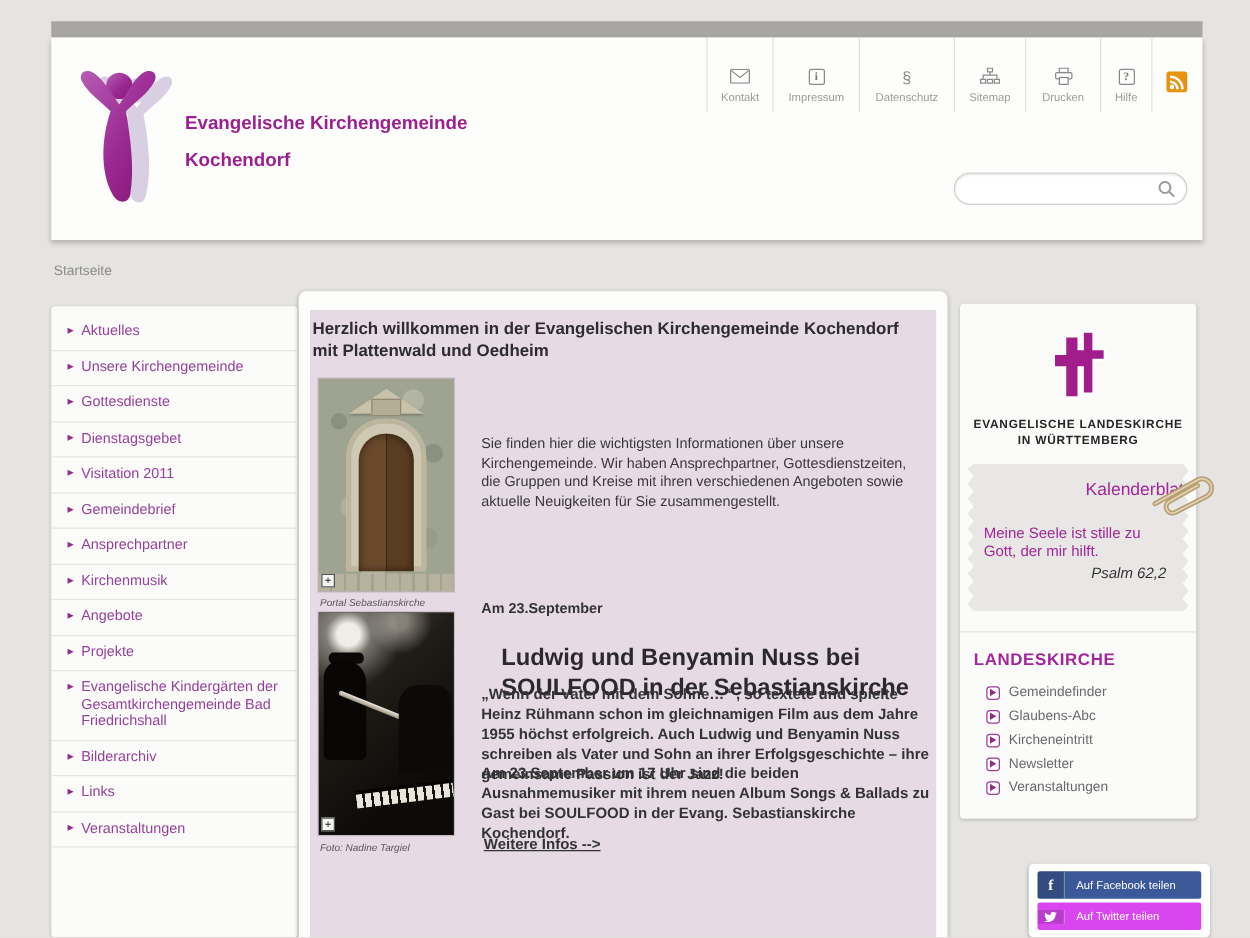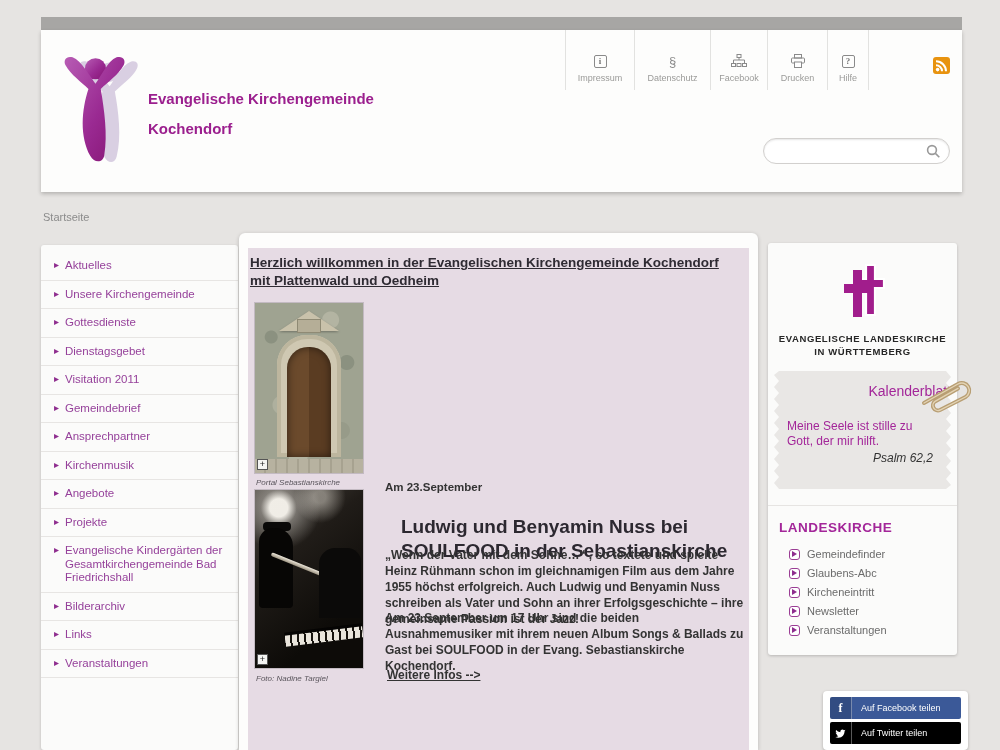--- a/index.html
+++ b/index.html
@@ -26,21 +26,21 @@
   .breadcrumb{position:absolute;left:43px;top:211px;font-size:11px;color:#8b8b8b;}
 
   
   .sidebar{position:absolute;left:41px;top:245px;width:197px;height:505px;background:#fbfbfa;box-shadow:0 1px 3px rgba(0,0,0,.18);border-radius:3px;padding-top:7px;}
   .s-item{position:relative;padding:7px 10px 7px 24px;border-bottom:1px solid #e7e5e3;font-size:11.5px;line-height:13.5px;color:#95409a;cursor:pointer;}
   .s-item .tri{position:absolute;left:13px;top:6px;font-size:10px;color:#8e2d8e;}
 
   
   .main-box{position:absolute;left:239px;top:233px;width:519px;height:517px;background:#fdfdfc;border-radius:6px 6px 0 0;box-shadow:0 1px 4px rgba(0,0,0,.20);}
   .pink{position:absolute;left:9px;top:15px;width:501px;height:502px;background:#e6dbe4;}
-  .pink h1{position:absolute;left:2px;top:6px;width:488px;margin:0;font-size:13.5px;line-height:17.5px;color:#2f2b33;text-decoration:underline;}
+  .pink h1{position:absolute;left:2px;top:6px;width:488px;margin:0;font-size:13.5px;line-height:17.5px;color:#2f2b33;}
   .photo{position:absolute;width:108px;overflow:hidden;cursor:pointer;box-shadow:0 0 0 1px rgba(0,0,0,.15);}
   .photo-portal{left:7px;top:55px;height:170px;background:#9fa391;}
   .stone{position:absolute;inset:0;background:
     radial-gradient(circle at 15% 20%,#8b9180 6px,transparent 7px),
     radial-gradient(circle at 70% 10%,#b3b4a2 8px,transparent 9px),
     radial-gradient(circle at 85% 35%,#8b9180 7px,transparent 8px),
     radial-gradient(circle at 25% 60%,#aeb09e 9px,transparent 10px),
     radial-gradient(circle at 80% 75%,#979b89 8px,transparent 9px),
     radial-gradient(circle at 40% 90%,#b3b4a2 9px,transparent 10px),
     #9fa391;}
@@ -88,21 +88,21 @@
   .pbox{width:11px;height:11px;border:1px solid #9a3d94;border-radius:3px;background:#fff;display:flex;align-items:center;justify-content:center;margin-right:7px;}
   .pbox b{width:0;height:0;border-left:5px solid #8e2d8e;border-top:3px solid transparent;border-bottom:3px solid transparent;}
   .lk-row span.lbl{font-size:11px;color:#6b6b6b;}
 
   
   .sharebox{position:absolute;left:823px;top:691px;width:145px;height:59px;background:#fff;border-radius:4px;box-shadow:0 1px 3px rgba(0,0,0,.25);padding:6px 7px;}
   .sbtn{display:flex;align-items:stretch;height:22px;border-radius:2px;margin-bottom:3px;cursor:pointer;overflow:hidden;}
   .sbtn .ic{width:22px;display:flex;align-items:center;justify-content:center;background:rgba(0,0,0,.14);border-right:1px solid rgba(255,255,255,.35);color:#fff;}
   .sbtn .tx{flex:1;color:#fff;font-size:9px;line-height:22px;padding-left:9px;}
   .fb{background:#3b5998;}
-  .tw{background:#000000;}
+  .tw{background:#d946ef;align-items:center;}
   .fbf{font:bold 12px/12px "Liberation Serif","DejaVu Serif",serif;}
 </style>
 </head>
 <body>
 
 <div class="page">
 
   <div class="topbar"></div>
 
   <header class="header">
@@ -124,41 +124,50 @@
           <path d="M46,46 C40,38 30,20 20,16 C13,14 9,19 12,25 C18,36 30,44 38,52 C30,76 28,106 40,128 C45,137 55,136 56,127 C60,104 56,76 52,52 C60,44 72,36 78,25 C81,19 77,14 70,16 C60,20 52,38 46,46 Z"></path>
         </g>
       </svg>
     </div>
     <div class="site-title">
       <div>Evangelische Kirchengemeinde</div>
       <div>Kochendorf</div>
     </div>
 
     <nav class="toolbar">
+      <div class="tb-item" style="width:53px">
+        <span class="tb-ico">
+          <svg width="16" height="12" viewBox="0 0 16 12">
+              <rect x="0.5" y="0.5" width="15" height="11" rx="1" fill="none" stroke="#8a8a8a"></rect>
+              <path d="M1,1.5 L8,7 L15,1.5" fill="none" stroke="#8a8a8a"></path>
+            </svg>
+        </span>
+        <span class="tb-label">Kontakt</span>
+      </div>
       <div class="tb-item" style="width:69px">
         <span class="tb-ico">
           <span class="boxglyph">i</span>
         </span>
         <span class="tb-label">Impressum</span>
       </div>
       <div class="tb-item" style="width:76px">
         <span class="tb-ico para-glyph">§</span>
         <span class="tb-label">Datenschutz</span>
       </div>
       <div class="tb-item" style="width:57px">
         <span class="tb-ico">
           <svg width="16" height="14" viewBox="0 0 16 14" fill="none" stroke="#8a8a8a">
               <rect x="6" y="0.5" width="4" height="3"></rect>
               <path d="M8,3.5 V6 M2.5,9 V6 H13.5 V9"></path>
               <rect x="0.5" y="9.5" width="4" height="3"></rect>
               <rect x="6" y="9.5" width="4" height="3"></rect>
               <rect x="11.5" y="9.5" width="4" height="3"></rect>
             </svg>
         </span>
-        <span class="tb-label">Facebook</span>
+        <span class="tb-label">Sitemap</span>
       </div>
       <div class="tb-item" style="width:60px">
         <span class="tb-ico">
           <svg width="16" height="14" viewBox="0 0 16 14" fill="none" stroke="#8a8a8a">
               <rect x="4.5" y="0.5" width="7" height="3.5"></rect>
               <rect x="1.5" y="4" width="13" height="5" rx="1"></rect>
               <rect x="4.5" y="8" width="7" height="5.5" fill="#fff"></rect>
             </svg>
         </span>
         <span class="tb-label">Drucken</span>
@@ -217,20 +226,21 @@
         <div class="stone"></div>
         <div class="pediment"></div>
         <div class="ped-plaque"></div>
         <div class="frame"></div>
         <div class="door"></div>
         <div class="stepping"></div>
         <div class="plus">+</div>
       </div>
       <div class="caption cap1">Portal Sebastianskirche</div>
 
+      <p class="intro">Sie finden hier die wichtigsten Informationen über unsere Kirchengemeinde. Wir haben Ansprechpartner, Gottesdienstzeiten, die Gruppen und Kreise mit ihren verschiedenen Angeboten sowie aktuelle Neuigkeiten für Sie zusammengestellt.</p>
 
       <div class="photo photo-jazz">
         <div class="jazz-bg"></div>
         <div class="hat"></div>
         <div class="hatman"></div>
         <div class="trombone"></div>
         <div class="pianist"></div>
         <div class="keys"></div>
         <div class="plus">+</div>
       </div>

